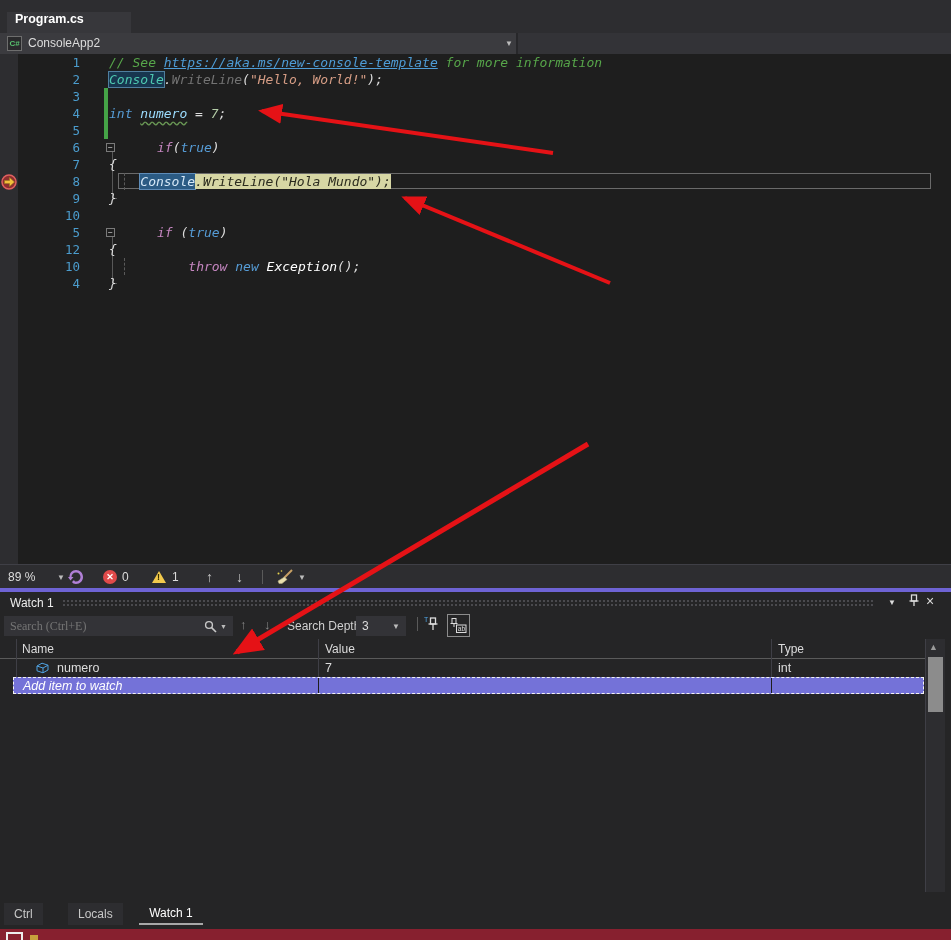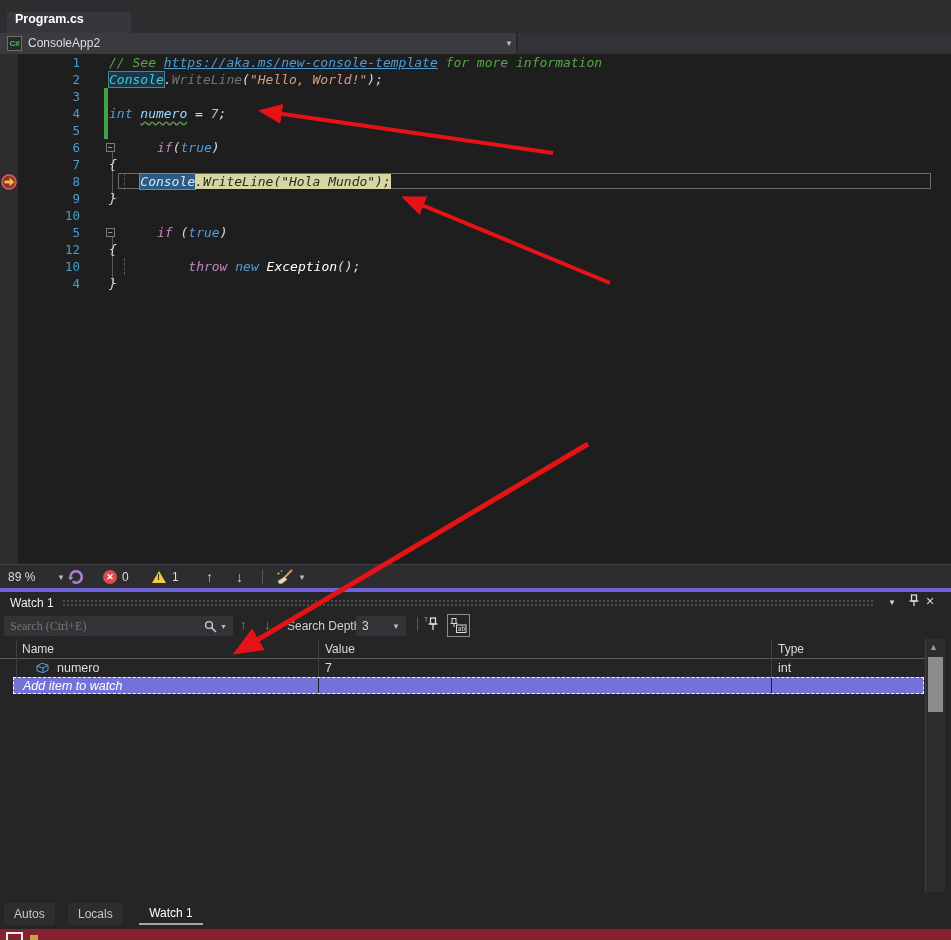--- a/index.html
+++ b/index.html
@@ -301,21 +301,21 @@
       <span class="add-sep" style="left:757px;"></span>
     </div>
 
     <div class="watch-scrollbar">
       <span class="ws-up">▲</span>
       <span class="ws-thumb"></span>
     </div>
   </div>
 
   <div class="bottom-tabs" id="bottom-tabs">
-      <div class="bt-tab" style="left: 4px;">Autos</div>
+      <div class="bt-tab" style="left: 4px;">Ctrl</div>
       <div class="bt-tab" style="left: 68px;">Locals</div>
       <div class="bt-tab active" style="left: 139.2px;">Watch 1</div>
     </div>
 
   <div class="statusbar">
     <span class="sb-ico"></span>
     <span class="sb-dot"></span>
   </div>
 
   <svg id="arrows">

